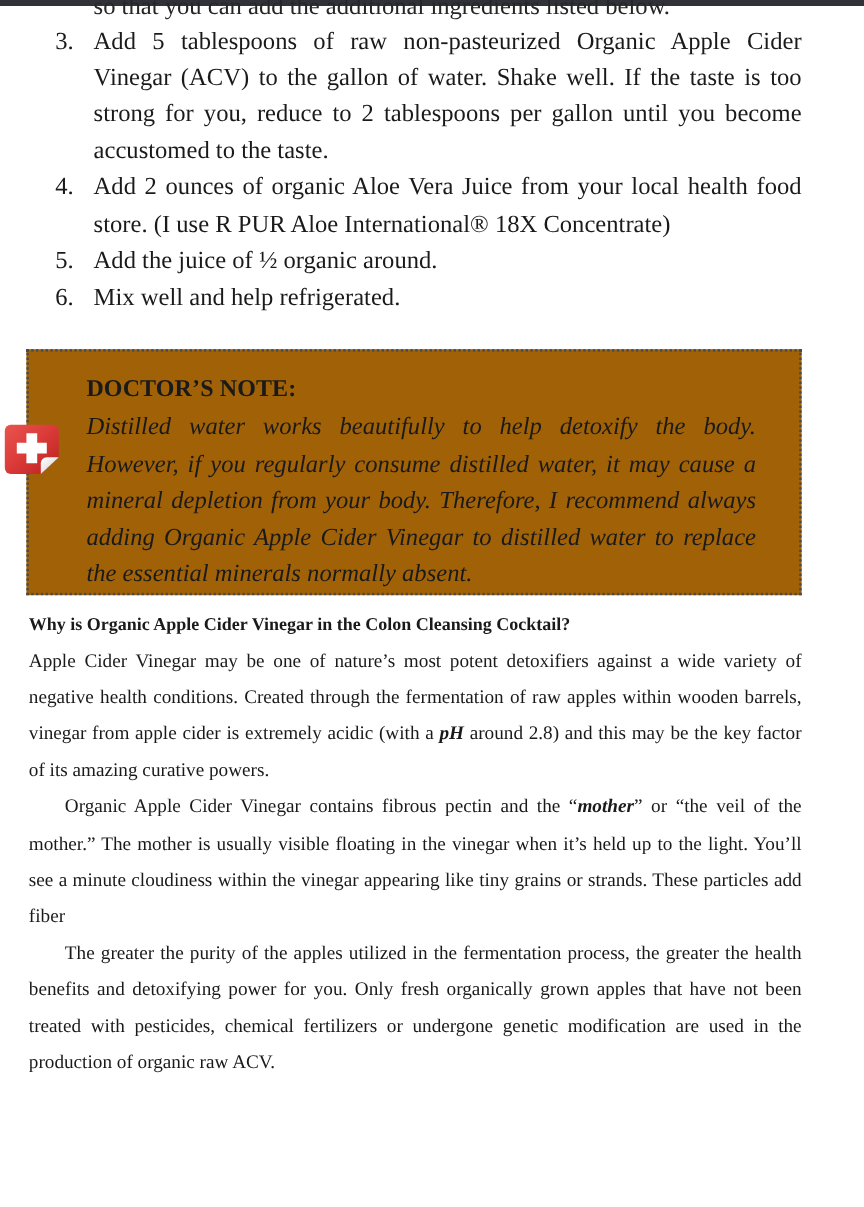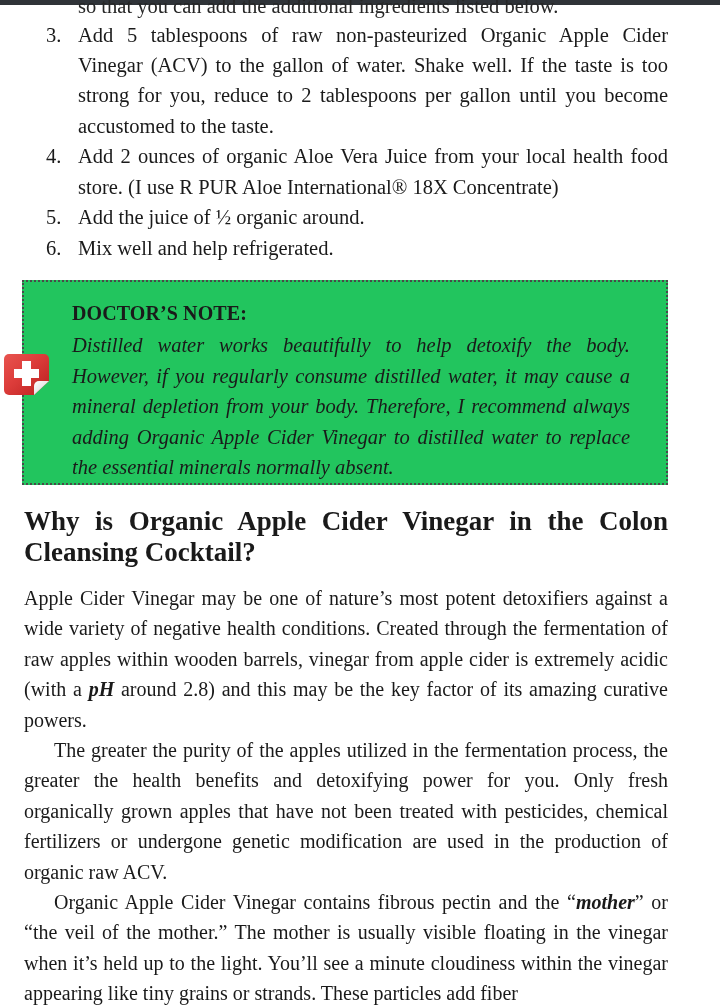--- a/index.html
+++ b/index.html
@@ -81,26 +81,26 @@
 
   
   .note-wrap {
     position: relative;
     margin-top: 17px;
     height: 212px;
   }
   .note-box {
     position: absolute;
     left: 22px;
-    top: 0;
+    top: 11px;
     width: 646px;
     height: 205px;
     box-sizing: border-box;
     border: 2px dotted #4a4a4a;
-    background: #22c55e;
+    background: #a16207;
   }
   .note-inner {
     padding: 18px 30px 10px 48px;
   }
   .note-title {
     font-weight: bold;
     font-size: 20px;
     letter-spacing: 0.1px;
     line-height: 26px;
     margin-bottom: 4px;
@@ -119,28 +119,28 @@
     left: 3px;
     top: 73px;
     width: 47px;
     height: 43px;
     z-index: 5;
   }
 
   
   .section-heading {
     font-weight: bold;
-    font-size: 27px;
+    font-size: 15px;
     line-height: 30.4px;
-    margin: 14px 0 16px 0;
+    margin: 14px 0 0 0;
     padding: 0 52px 0 24px;
     text-align: justify;
   }
   p.body {
-    font-size: 20px;
+    font-size: 16px;
     line-height: 30.4px;
     margin: 0;
     padding: 0 52px 0 24px;
     text-align: justify;
     text-justify: inter-word;
   }
   p.body.indent {
     text-indent: 30px;
   }
   p.body.last-ragged {
@@ -208,22 +208,22 @@
         </svg>
       </span>
     </div>
 
     <div class="section-heading">Why is Organic Apple Cider Vinegar in the Colon Cleansing Cocktail?</div>
 
     <p class="body">
       <span>Apple Cider Vinegar may be one of nature’s most potent detoxifiers against a wide variety of negative health conditions. Created through the fermentation of raw apples within wooden barrels, vinegar from apple cider is extremely acidic (with a </span><b class="bi">pH</b><span> around 2.8) and this may be the key factor of its amazing curative powers.</span>
     </p>
 
+    <p class="body indent last-ragged">
+      <span>Organic Apple Cider Vinegar contains fibrous pectin and the “</span><b class="bi">mother</b><span>” or “the veil of the mother.” The mother is usually visible floating in the vinegar when it’s held up to the light. You’ll see a minute cloudiness within the vinegar appearing like tiny grains or strands. These particles add fiber</span>
+    </p>
+
     <p class="body indent">
       <span>The greater the purity of the apples utilized in the fermentation process, the greater the health benefits and detoxifying power for you. Only fresh organically grown apples that have not been treated with pesticides, chemical fertilizers or undergone genetic modification are used in the production of organic raw ACV.</span>
     </p>
 
-    <p class="body indent last-ragged">
-      <span>Organic Apple Cider Vinegar contains fibrous pectin and the “</span><b class="bi">mother</b><span>” or “the veil of the mother.” The mother is usually visible floating in the vinegar when it’s held up to the light. You’ll see a minute cloudiness within the vinegar appearing like tiny grains or strands. These particles add fiber</span>
-    </p>
-
   </div>
 </div>
 
 </body></html>

